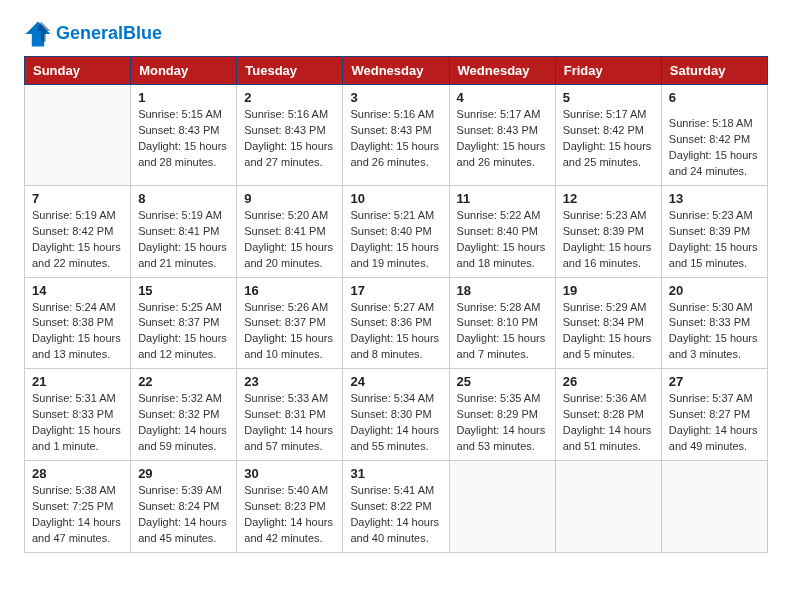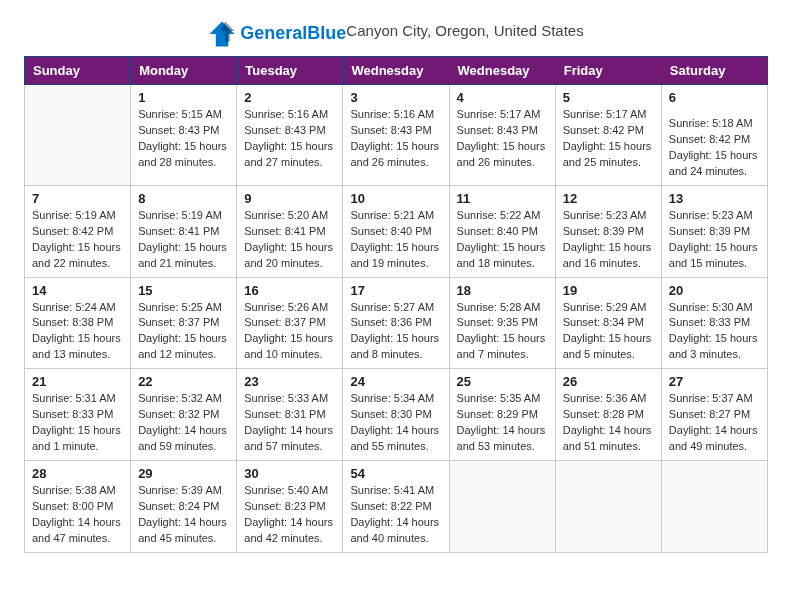--- a/index.html
+++ b/index.html
@@ -5,21 +5,21 @@
     * { box-sizing: border-box; margin: 0; padding: 0; }
     body {
       font-family: Arial, sans-serif;
       background: #fff;
       width: 792px;
       min-height: 612px;
       padding: 20px 24px 20px 24px;
     }
     .header-section {
       display: flex;
-      justify-content: center;
+      justify-content: flex-start;
       align-items: flex-start;
       margin-bottom: 8px;
     }
     .logo {
       display: flex;
       align-items: center;
       gap: 4px;
     }
     .logo-text {
       font-size: 18px;
@@ -47,21 +47,21 @@
       font-size: 15px;
       color: #444;
       margin-top: 2px;
     }
     .calendar-table {
       width: 100%;
       border-collapse: collapse;
       font-size: 11px;
     }
     .calendar-table th {
-      background-color: #701a75;
+      background-color: #b91c1c;
       color: #fff;
       text-align: left;
       padding: 6px 8px;
       font-size: 13px;
       font-weight: bold;
       border: 1px solid #1a4080;
     }
     .calendar-table td {
       vertical-align: top;
       border: 1px solid #ccc;
@@ -93,21 +93,20 @@
   <div class="logo">
     <svg class="logo-icon" viewBox="0 0 36 36">
       <polygon points="18,2 34,18 26,18 26,34 10,34 10,18 2,18" fill="#0077cc"></polygon>
       <polygon points="22,2 34,14 28,14 28,28 22,28 22,14 16,14" fill="#003366" opacity="0.5"></polygon>
     </svg>
     <div class="logo-text">
       <div><span>General</span><span style="color:#0077cc">Blue</span></div>
     </div>
   </div>
   <div class="title-section">
-    <div class="calendar-subtitle">Canyon City, Oregon, United States</div>
   </div>
 </div>
 
 <table class="calendar-table">
   <thead>
     <tr>
     <th>Sunday</th>
         <th>Monday</th>
         <th>Tuesday</th>
         <th>Wednesday</th>
@@ -238,21 +237,21 @@
         <td>
           <span class="day-number">17</span>
           <div class="day-info" style="white-space: pre-line;">Sunrise: 5:27 AM
 Sunset: 8:36 PM
 Daylight: 15 hours
 and 8 minutes.</div>
         </td>
         <td>
           <span class="day-number">18</span>
           <div class="day-info" style="white-space: pre-line;">Sunrise: 5:28 AM
-Sunset: 9:35 PM
+Sunset: 8:10 PM
 Daylight: 15 hours
 and 7 minutes.</div>
         </td>
         <td>
           <span class="day-number">19</span>
           <div class="day-info" style="white-space: pre-line;">Sunrise: 5:29 AM
 Sunset: 8:34 PM
 Daylight: 15 hours
 and 5 minutes.</div>
         </td>
@@ -312,40 +311,40 @@
           <div class="day-info" style="white-space: pre-line;">Sunrise: 5:37 AM
 Sunset: 8:27 PM
 Daylight: 14 hours
 and 49 minutes.</div>
         </td>
       </tr>
       <tr>
         <td>
           <span class="day-number">28</span>
           <div class="day-info" style="white-space: pre-line;">Sunrise: 5:38 AM
-Sunset: 8:00 PM
+Sunset: 7:25 PM
 Daylight: 14 hours
 and 47 minutes.</div>
         </td>
         <td>
           <span class="day-number">29</span>
           <div class="day-info" style="white-space: pre-line;">Sunrise: 5:39 AM
 Sunset: 8:24 PM
 Daylight: 14 hours
 and 45 minutes.</div>
         </td>
         <td>
           <span class="day-number">30</span>
           <div class="day-info" style="white-space: pre-line;">Sunrise: 5:40 AM
 Sunset: 8:23 PM
 Daylight: 14 hours
 and 42 minutes.</div>
         </td>
         <td>
-          <span class="day-number">54</span>
+          <span class="day-number">31</span>
           <div class="day-info" style="white-space: pre-line;">Sunrise: 5:41 AM
 Sunset: 8:22 PM
 Daylight: 14 hours
 and 40 minutes.</div>
         </td>
         <td class="empty"></td>
         <td class="empty"></td>
         <td class="empty"></td>
       </tr>
     </tbody>

